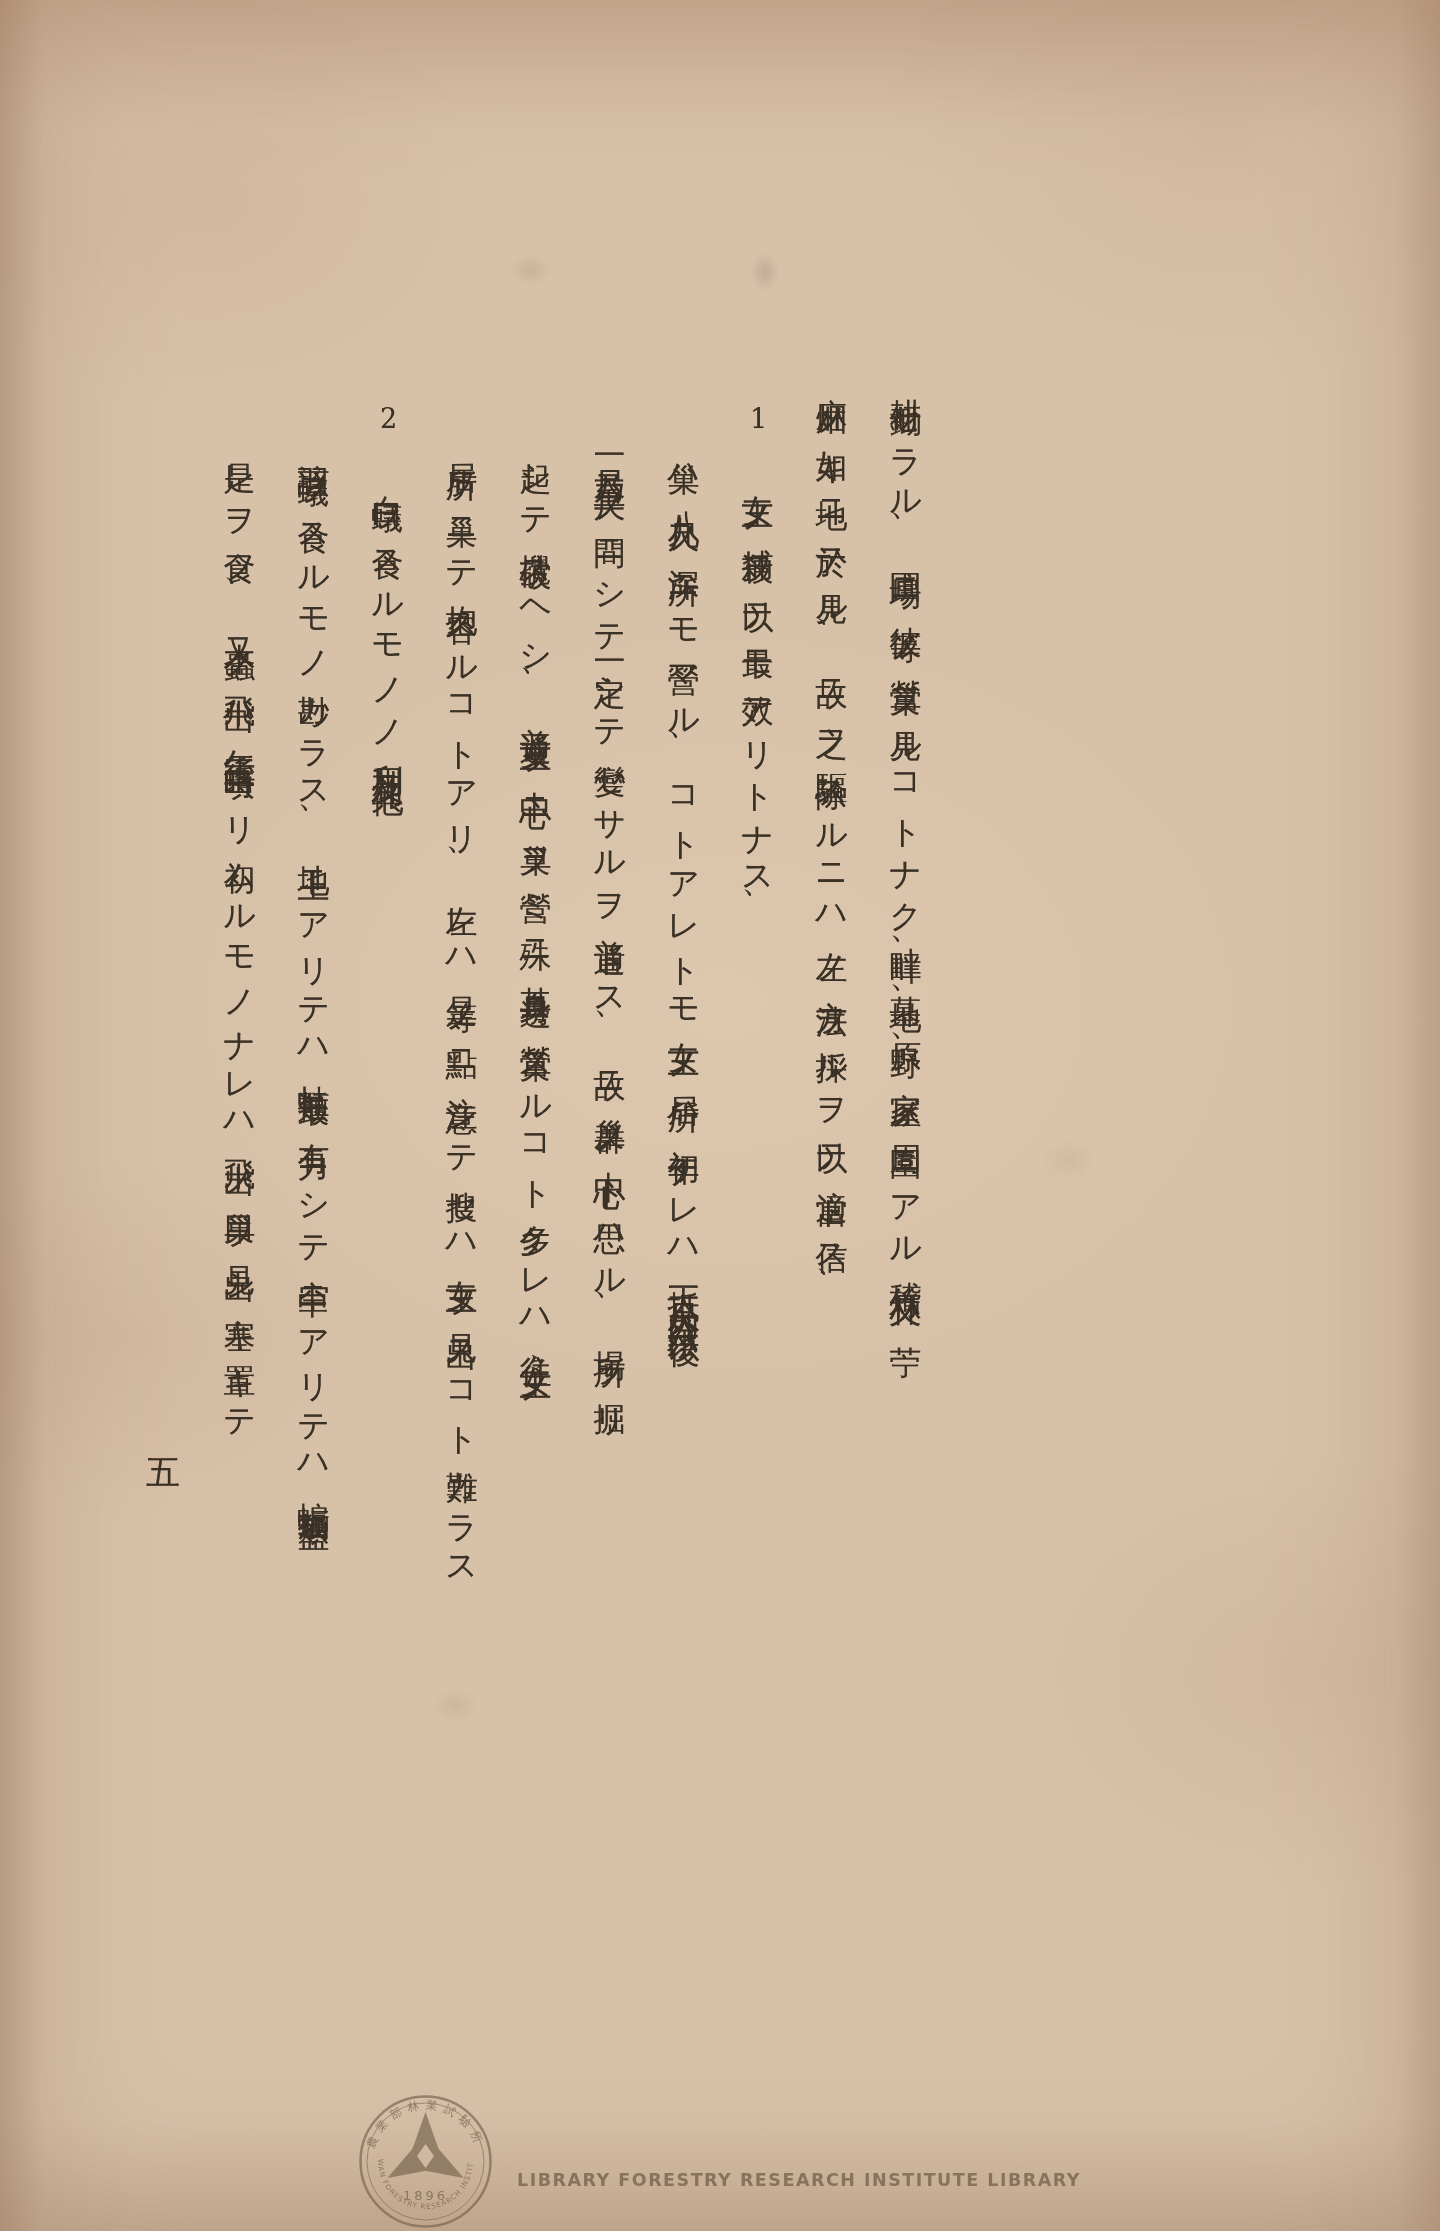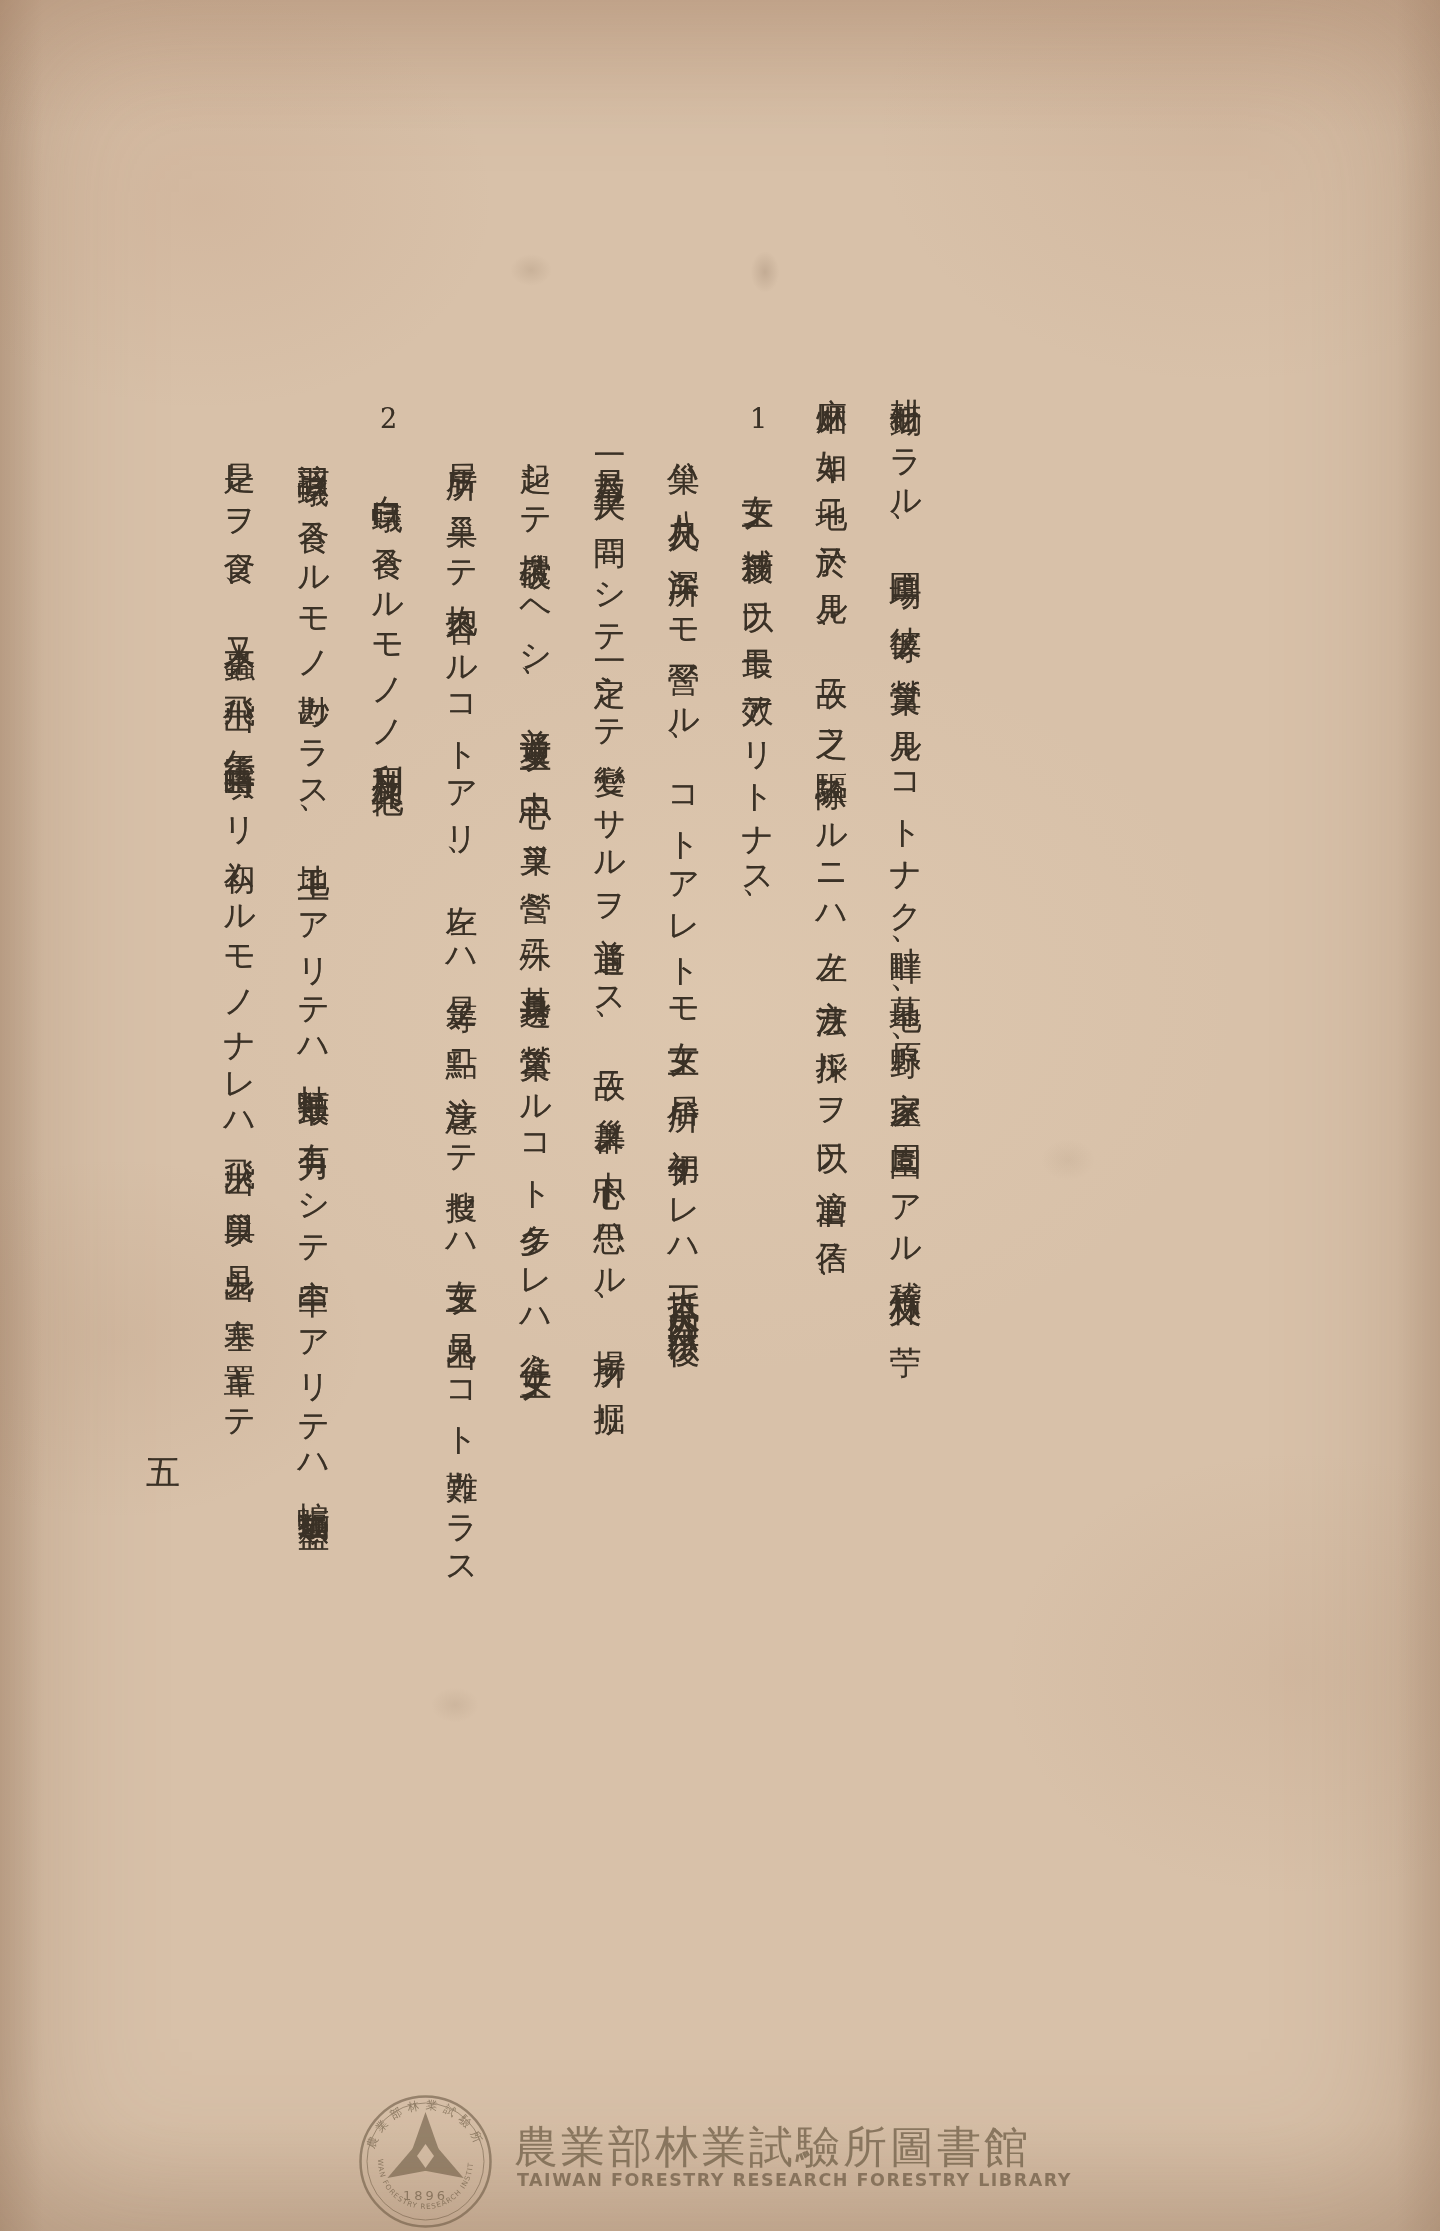--- a/index.html
+++ b/index.html
@@ -137,17 +137,16 @@
       </text>
       <g fill="#7d6c55" opacity=".9">
         <polygon points="69.5,20 55,61 69.5,73 84,61"></polygon>
         <polygon points="69.5,20 55,61 69.5,73 84,61" transform="rotate(120 69.5 64)"></polygon>
         <polygon points="69.5,20 55,61 69.5,73 84,61" transform="rotate(240 69.5 64)"></polygon>
         <polygon points="69.5,52 61,64 69.5,76 78,64" fill="#d8c1a9"></polygon>
       </g>
       <text x="69.5" y="108" font-size="13" text-anchor="middle" letter-spacing="3">1896</text>
     </svg>
   </div>
-  <div class="stamp-title-cjk">農業部林業試驗所圖書館</div>
-  <div class="stamp-title-en">TAIWAN FORESTRY RESEARCH FORESTRY LIBRARY</div>
+  <div class="stamp-title-en">LIBRARY FORESTRY RESEARCH INSTITUTE LIBRARY</div>
 </div>
 
 <div class="vignette"></div>
 
 </body></html>

